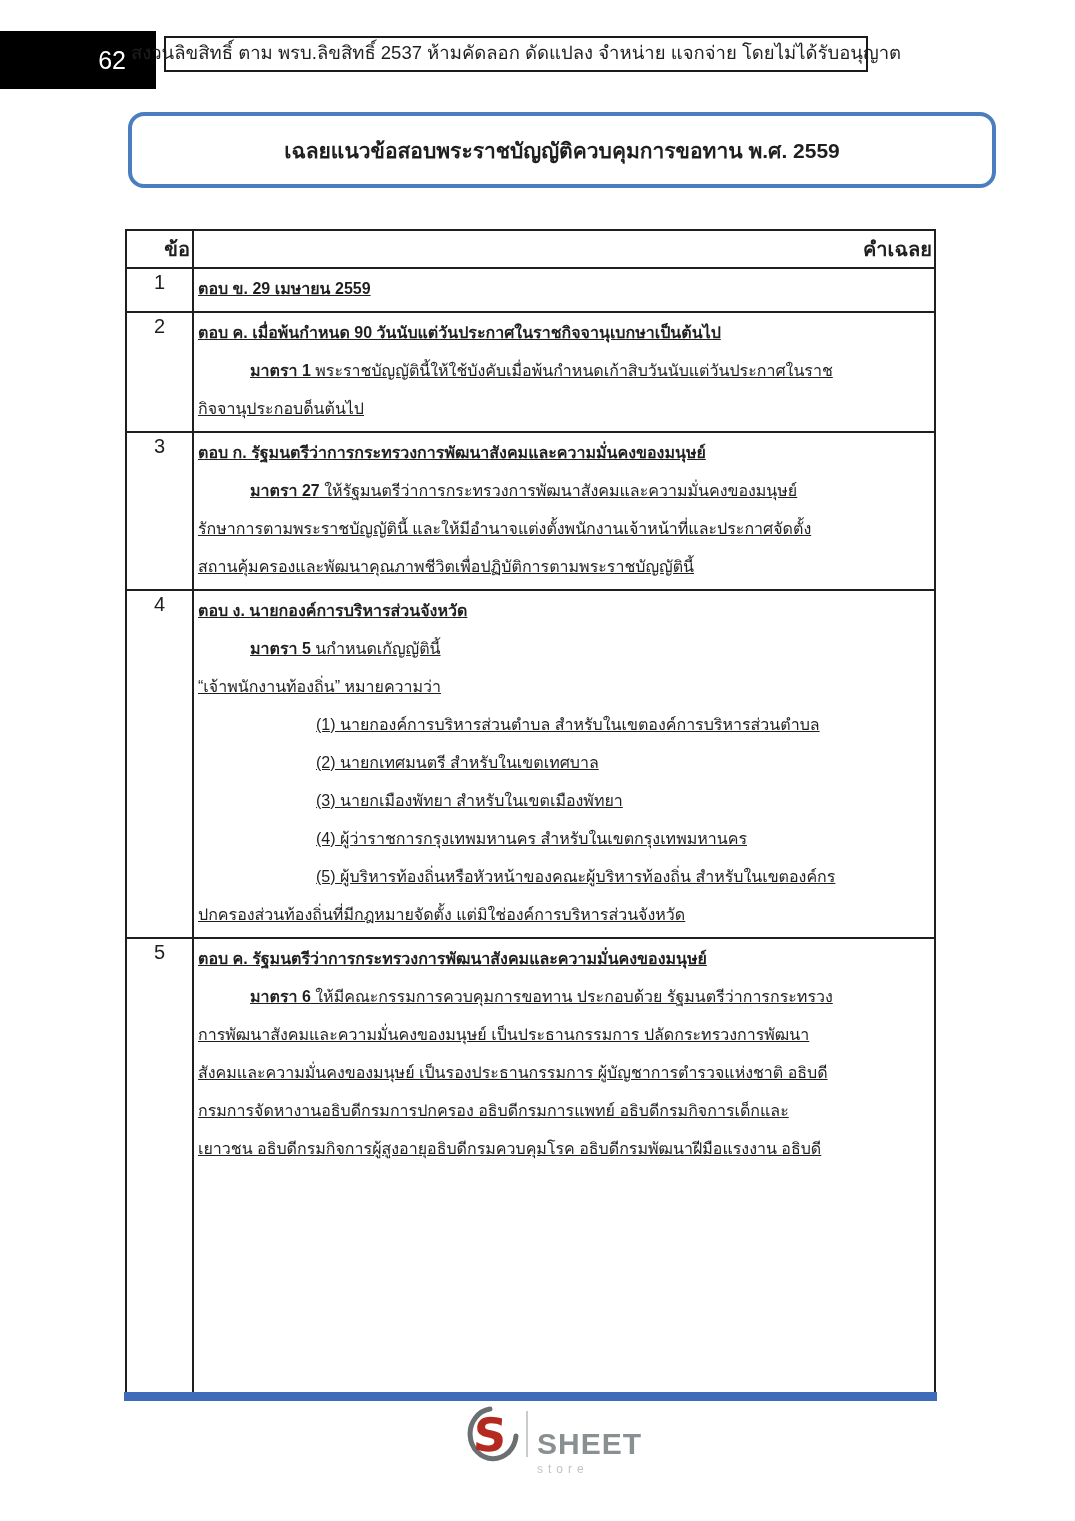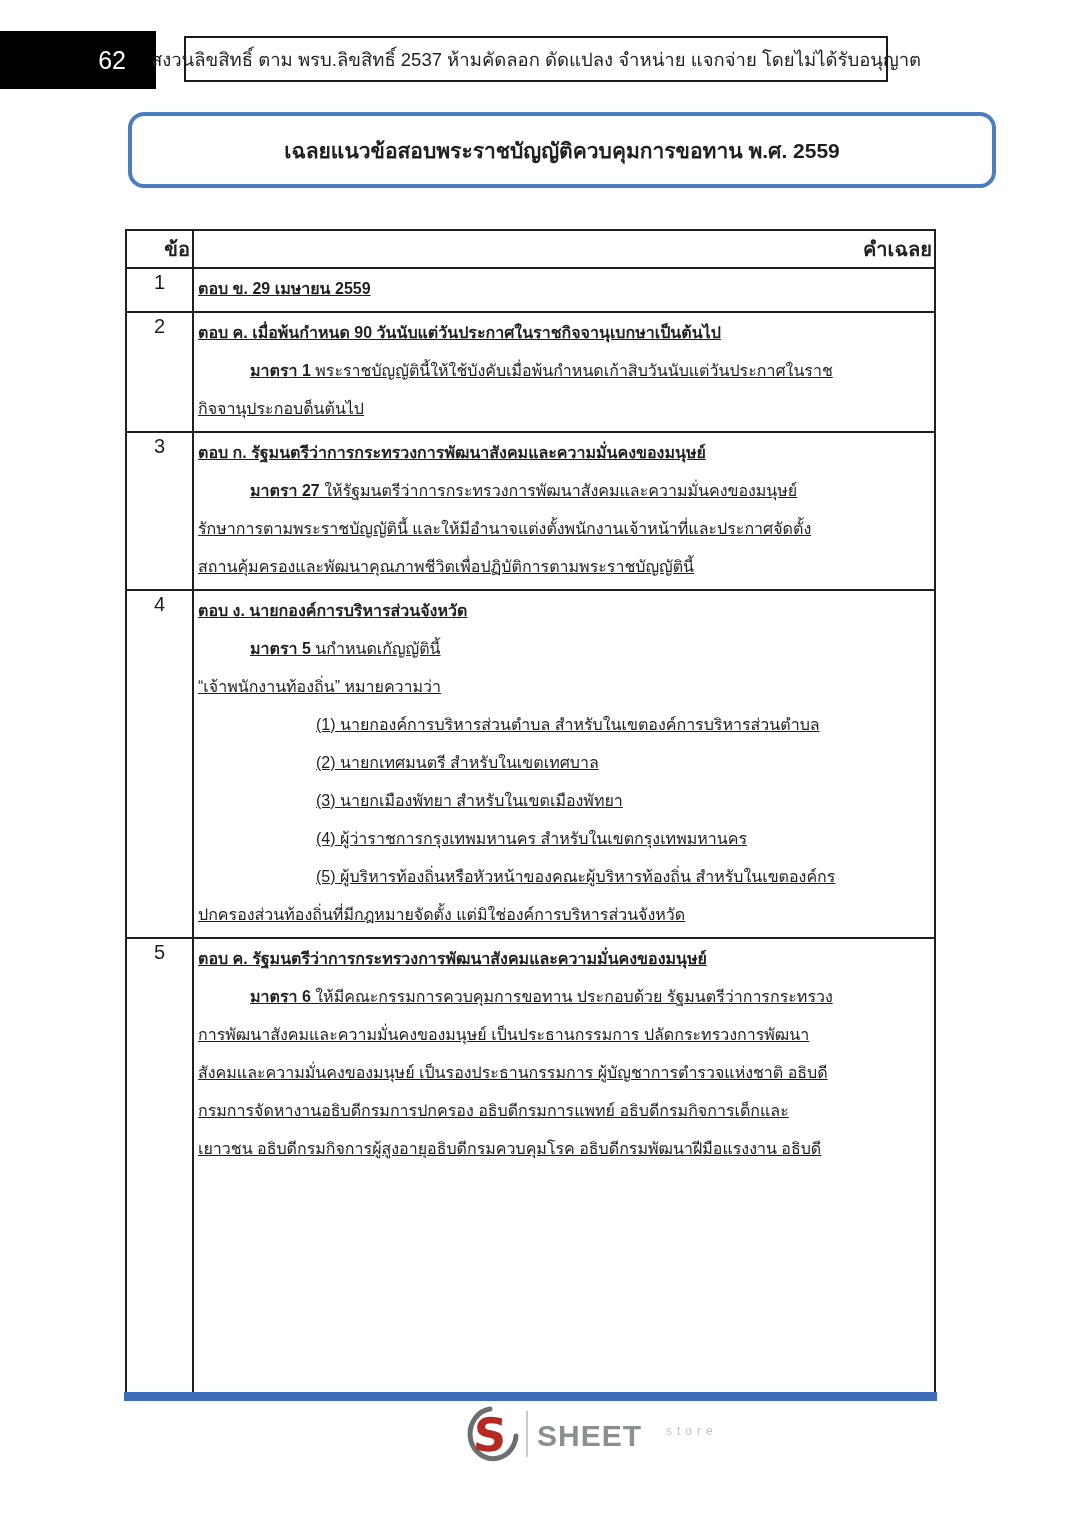--- a/index.html
+++ b/index.html
@@ -9,23 +9,23 @@
     font-family:"Liberation Sans", sans-serif; color:#1f1f1f;
   }
   
   .pagenum-box {
     position:absolute; left:0; top:31px; width:156px; height:58px;
     background:#000000; color:#ffffff;
     display:flex; align-items:center; justify-content:flex-end;
     padding-right:30px; font-size:25px;
   }
   .copyright-box {
-    position:absolute; left:184px; top:36px; width:704px; height:46px;
+    position:absolute; left:164px; top:36px; width:704px; height:36px;
     border:2px solid #1a1a1a; background:#ffffff;
-    display:flex; align-items:center; justify-content:center;
+    display:flex; align-items:flex-start; justify-content:center;
     font-size:18.5px; white-space:nowrap;
   }
   .title-box {
     position:absolute; left:128px; top:112px; width:868px; height:76px;
     border:4px solid #4a7ebf; border-radius:16px; background:#ffffff;
     display:flex; align-items:center; justify-content:center;
     font-size:21px; font-weight:bold;
   }
   
   table.answer-table {
@@ -46,21 +46,21 @@
   .footer-divider {
     position:absolute; left:124px; top:1392px; width:813px; height:9px;
     background:#3f6cb8;
   }
   .logo {
     position:absolute; left:465px; top:1406px; height:62px;
     display:flex; align-items:flex-start;
   }
   .logo-mark { width:54px; height:60px; }
   .logo-sep { width:2px; height:46px; background:#c9cccd; margin:5px 9px 0 7px; }
-  .logo-text { display:flex; margin-top:15px;gap:24px; }
+  .logo-text { display:flex; flex-direction:column; margin-top:23px; }
   .logo-name { font-size:30px; line-height:30px; font-weight:bold; color:#8a8f92; letter-spacing:1px; }
   .logo-sub  { font-size:12px; color:#bfc3c5; letter-spacing:5px; margin-top:3px; }
 </style>
 </head>
 <body>
 
 <div class="pagenum-box">
   <span>62</span>
 </div>
 

